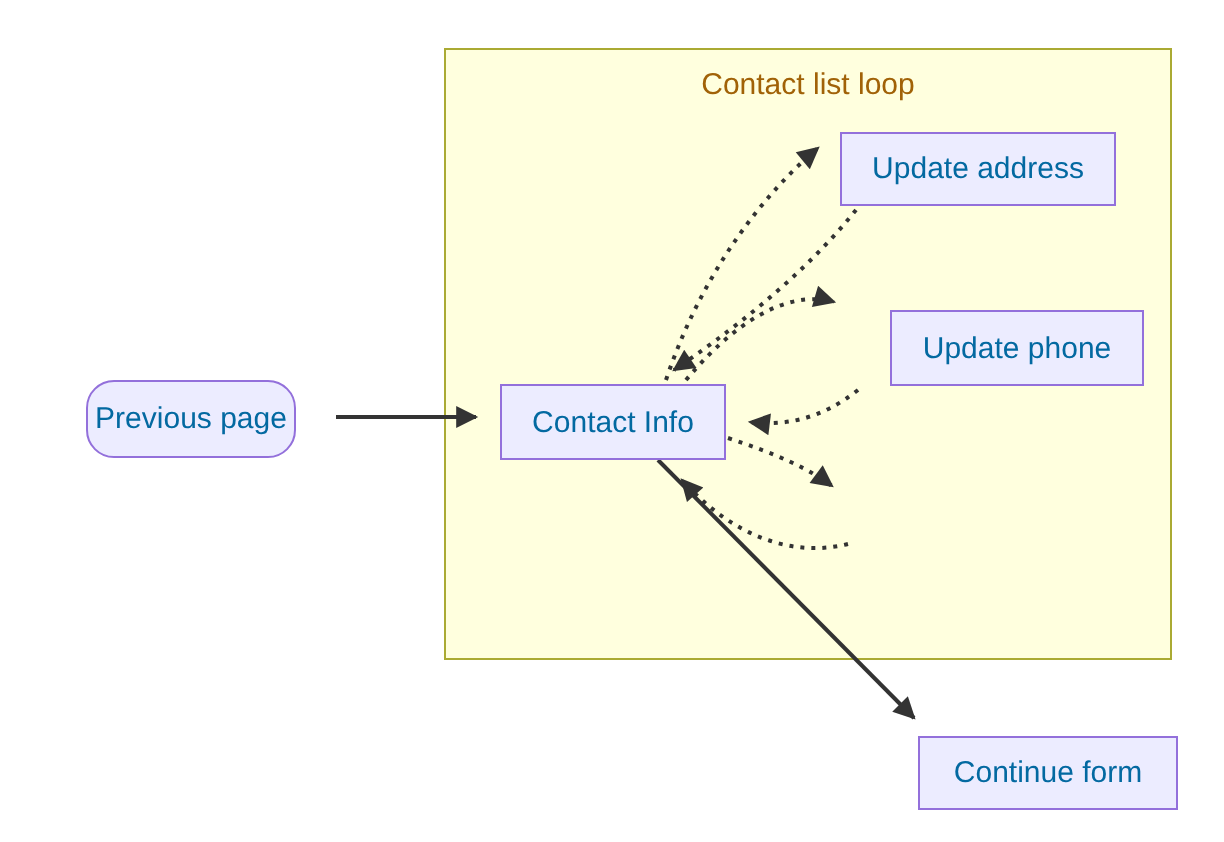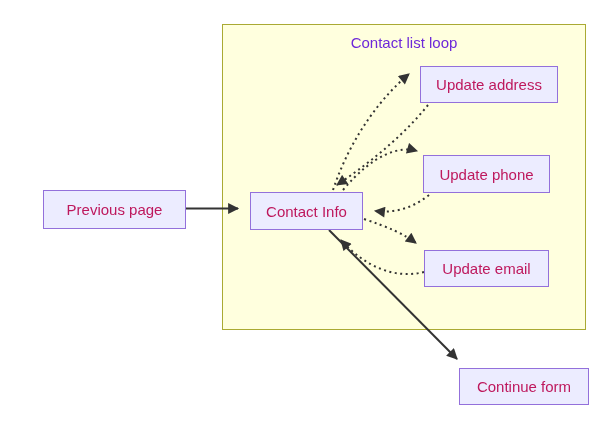--- a/index.html
+++ b/index.html
@@ -6,33 +6,33 @@
   .stage{
     position:relative;width:612px;height:421px;background:#ffffff;overflow:hidden;
     font-family:"Liberation Sans","DejaVu Sans",sans-serif;color:#333333;
   }
   .cluster{
     position:absolute;left:222px;top:24px;width:362px;height:304px;
     background:#ffffde;border:1px solid #aaaa33;
   }
   .cluster-title{
     position:absolute;left:0;top:9px;width:100%;text-align:center;
-    font-size:15px;color:#6d28d9;
+    font-size:15px;color:#a16207;
   }
   .edges{position:absolute;left:0;top:0;width:612px;height:421px;z-index:2;pointer-events:none;}
   .node{
     position:absolute;z-index:3;box-sizing:border-box;
     background:#ECECFF;border:1px solid #9370DB;
     display:flex;align-items:center;justify-content:center;
-    font-size:15px;color:#be185d;white-space:nowrap;
+    font-size:15px;color:#0369a1;white-space:nowrap;
   }
-  .n-previous{left:43px;top:190px;width:143px;height:39px;}
+  .n-previous{left:43px;top:190px;width:105px;height:39px;border-radius:14px;}
   .n-contact{left:250px;top:192px;width:113px;height:38px;text-align:right;}
   .n-address{left:420px;top:66px;width:138px;height:37px;}
-  .n-phone{left:423px;top:155px;width:127px;height:38px;}
+  .n-phone{left:445px;top:155px;width:127px;height:38px;}
   .n-email{left:424px;top:250px;width:125px;height:37px;}
   .n-continue{left:423px;top:368px;width:130px;height:37px;margin-left:36px;}
   .edge{fill:none;stroke:#333333;stroke-width:2;}
   .edge.dotted{stroke-dasharray:2 3.5;}
 </style>
 </head>
 <body>
 
 <div class="stage">
 
@@ -73,21 +73,18 @@
   </div>
 
   <div class="node n-address">
     <span>Update address</span>
   </div>
 
   <div class="node n-phone">
     <span>Update phone</span>
   </div>
 
-  <div class="node n-email">
-    <span>Update email</span>
-  </div>
 
   <div class="node n-continue">
     <span>Continue form</span>
   </div>
 
 </div>
 
 </body></html>

